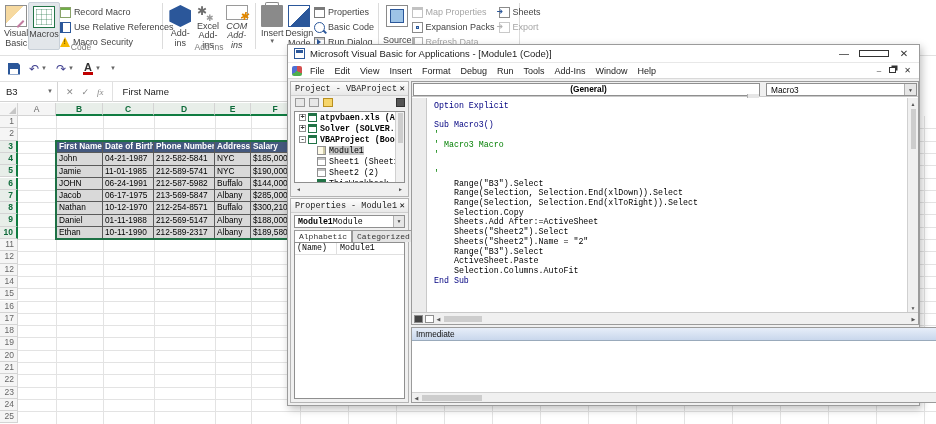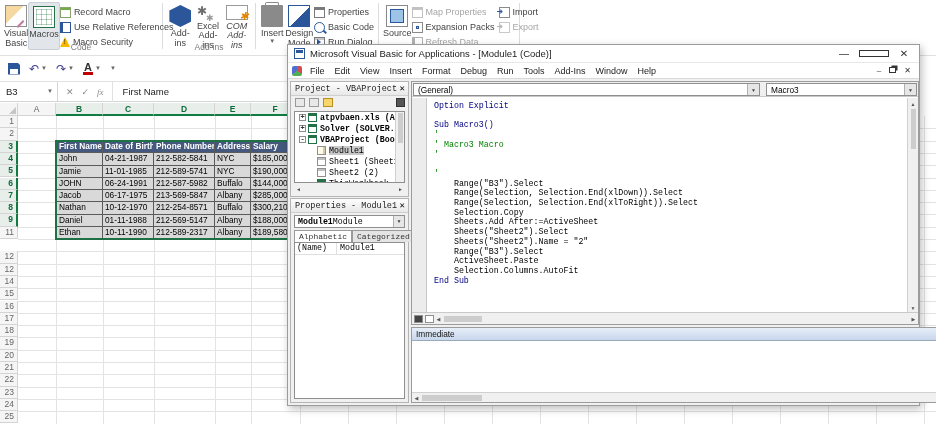--- a/index.html
+++ b/index.html
@@ -134,21 +134,21 @@
   #prop-grid { position:absolute; left:3px; right:3px; top:43px; bottom:3px; background:#fff; border:1px solid #8f8f8f; font-size:8.3px;}
   #prop-grid .row { display:flex; height:12px; border-bottom:1px solid #e0e0e0;}
   #prop-grid .n { width:42px; border-right:1px solid #e0e0e0; padding-left:2px;}
   #prop-grid .v { padding-left:3px; }
 
   
   #codewrap { position:absolute; left:123px; top:36px; width:508px; height:244px; background:#fff; border:1px solid #9b9b9b; }
   #combos { height:15px; display:flex; gap:6px; background:#f0f0f0; padding:1px 1px; border-bottom:1px solid #c9c9c9;}
   .combo { height:13px; background:#fff; border:1px solid #8f8f8f; display:flex; align-items:center; padding-left:4px; font-size:8.3px; color:#000;}
   .combo .dd { margin-left:auto; width:12px; text-align:center; background:#e6e6e6; border-left:1px solid #b0b0b0; height:100%; font-size:5px; line-height:12px; color:#444;}
-  .combo.left { width:347px; font-weight:normal;}
+  .combo.left { width:347px; font-weight:bold;flex-direction:column;}
   .combo.right { flex:1; }
   #codearea { position:absolute; left:0; top:16px; right:0; bottom:12px; background:#fff; overflow:hidden;}
   #codemargin { position:absolute; left:0; top:0; bottom:0; width:15px; background:#ececec; border-right:1px solid #c9c9c9;}
   #codelines { position:absolute; left:22px; top:3px; right:14px; font-family:Liberation Mono, monospace; font-size:8.3px; line-height:9.7px; white-space:pre; }
   .cl-kw { color:#000080; } .cl-cm { color:#007f00; } .cl-tx { color:#000; }
   #code-vscroll { position:absolute; right:0; top:0; bottom:0; width:11px; background:#f0f0f0; border-left:1px solid #d0d0d0;}
   #code-bottom { position:absolute; left:0; bottom:0; right:0; height:12px; background:#f0f0f0; border-top:1px solid #c9c9c9; display:flex; align-items:center;}
   .viewbtn { width:9px; height:8px; border:1px solid #8f8f8f; background:#fff; margin-left:2px;}
   .viewbtn.act { background:#444; }
 
@@ -231,42 +231,42 @@
         </div>
         <div class="rsmall">
           <div class="ricon i-rundlg"></div>
           <span>Run Dialog</span>
         </div>
       </div>
     </div>
     <div class="gsep"></div>
 
     <div class="rgroup" style="width:140px;">
-      <div class="rlarge" style="width:30px;">
+      <div class="rlarge" style="width:30px;gap:7px;">
         <div class="bigicon i-source"></div>
         <span>Source</span>
       </div>
       <div class="rsmallcol">
         <div class="rsmall dis">
           <div class="ricon i-propsm"></div>
           <span>Map Properties</span>
         </div>
         <div class="rsmall">
           <div class="ricon i-source"></div>
           <span>Expansion Packs</span>
         </div>
         <div class="rsmall dis">
           <div class="ricon i-grid"></div>
           <span>Refresh Data</span>
         </div>
       </div>
       <div class="rsmallcol" style="margin-left:4px;">
         <div class="rsmall">
           <div class="ricon i-import"></div>
-          <span>Import</span>
+          <span>Sheets</span>
         </div>
         <div class="rsmall dis">
           <div class="ricon i-import"></div>
           <span>Export</span>
         </div>
       </div>
     </div>
     <div class="gsep"></div>
   </div>
 
@@ -318,21 +318,21 @@
         <div class="rowhead" style="top: 13px; height: 12.3px;">1</div>
         <div class="rowhead" style="top: 25.3px; height: 12.3px;">2</div>
         <div class="rowhead sel" style="top: 37.6px; height: 12.3px;">3</div>
         <div class="rowhead sel" style="top: 49.9px; height: 12.3px;">4</div>
         <div class="rowhead sel" style="top: 62.2px; height: 12.3px;">5</div>
         <div class="rowhead sel" style="top: 74.5px; height: 12.3px;">6</div>
         <div class="rowhead sel" style="top: 86.8px; height: 12.3px;">7</div>
         <div class="rowhead sel" style="top: 99.1px; height: 12.3px;">8</div>
         <div class="rowhead sel" style="top: 111.4px; height: 12.3px;">9</div>
         <div class="rowhead sel" style="top: 123.7px; height: 12.3px;">10</div>
-        <div class="rowhead" style="top: 124px; height: 12.3px;">11</div>
+        <div class="rowhead" style="top: 136px; height: 12.3px;">11</div>
         <div class="rowhead" style="top: 148.3px; height: 12.3px;">12</div>
         <div class="rowhead" style="top: 160.6px; height: 12.3px;">12</div>
         <div class="rowhead" style="top: 172.9px; height: 12.3px;">14</div>
         <div class="rowhead" style="top: 185.2px; height: 12.3px;">15</div>
         <div class="rowhead" style="top: 197.5px; height: 12.3px;">16</div>
         <div class="rowhead" style="top: 209.8px; height: 12.3px;">17</div>
         <div class="rowhead" style="top: 222.1px; height: 12.3px;">18</div>
         <div class="rowhead" style="top: 234.4px; height: 12.3px;">19</div>
         <div class="rowhead" style="top: 246.7px; height: 12.3px;">20</div>
         <div class="rowhead" style="top: 259px; height: 12.3px;">21</div>

